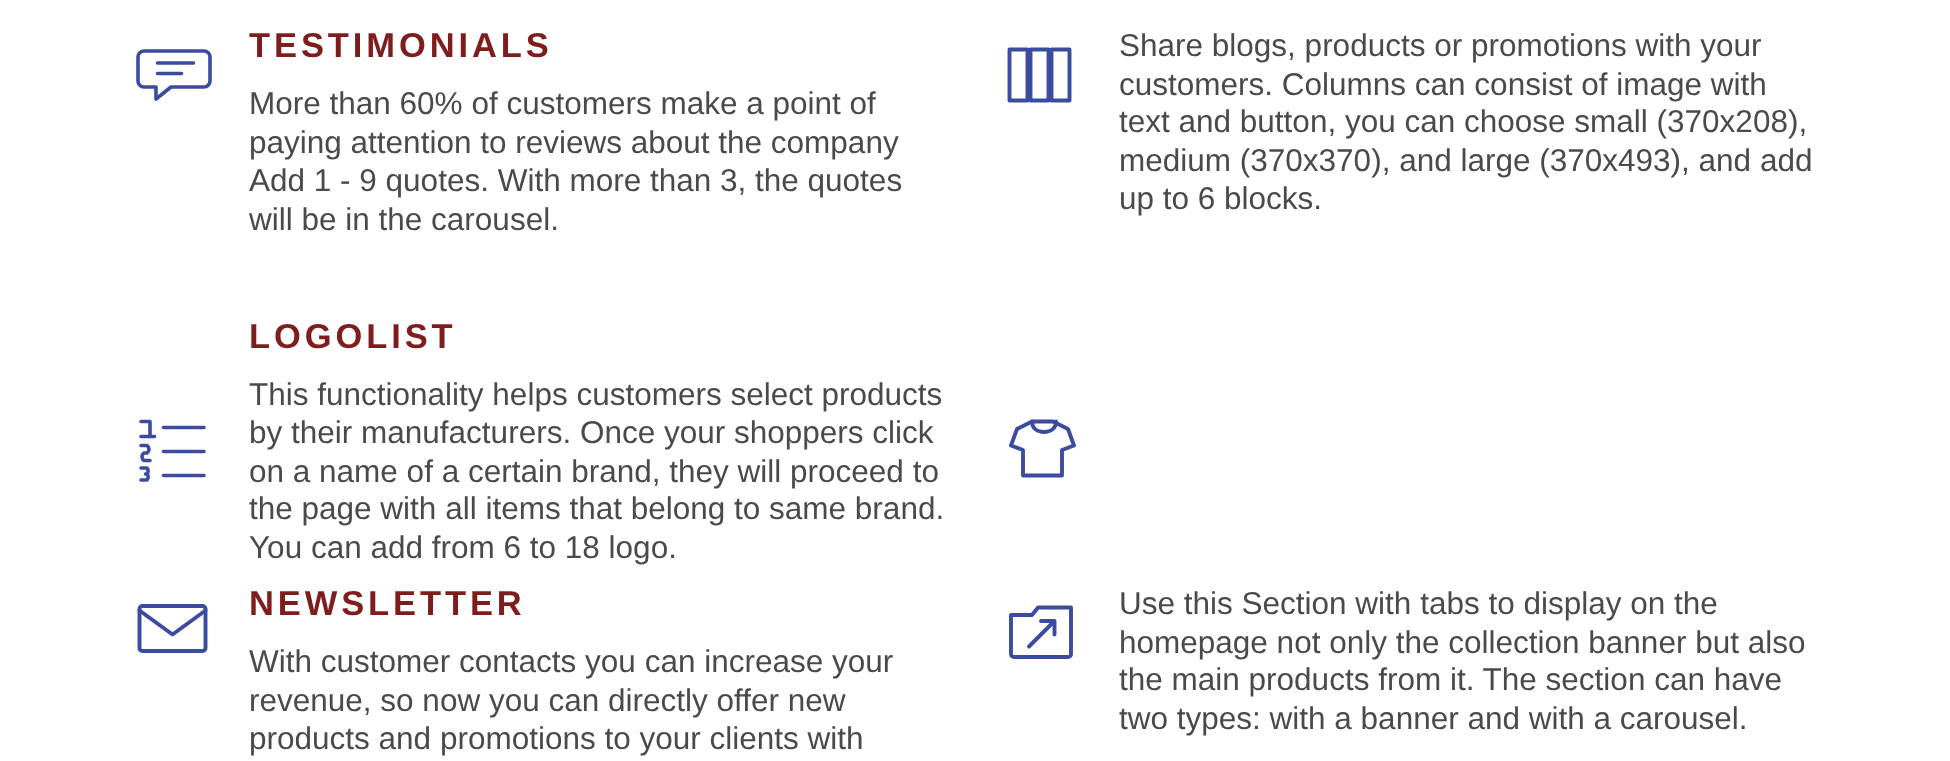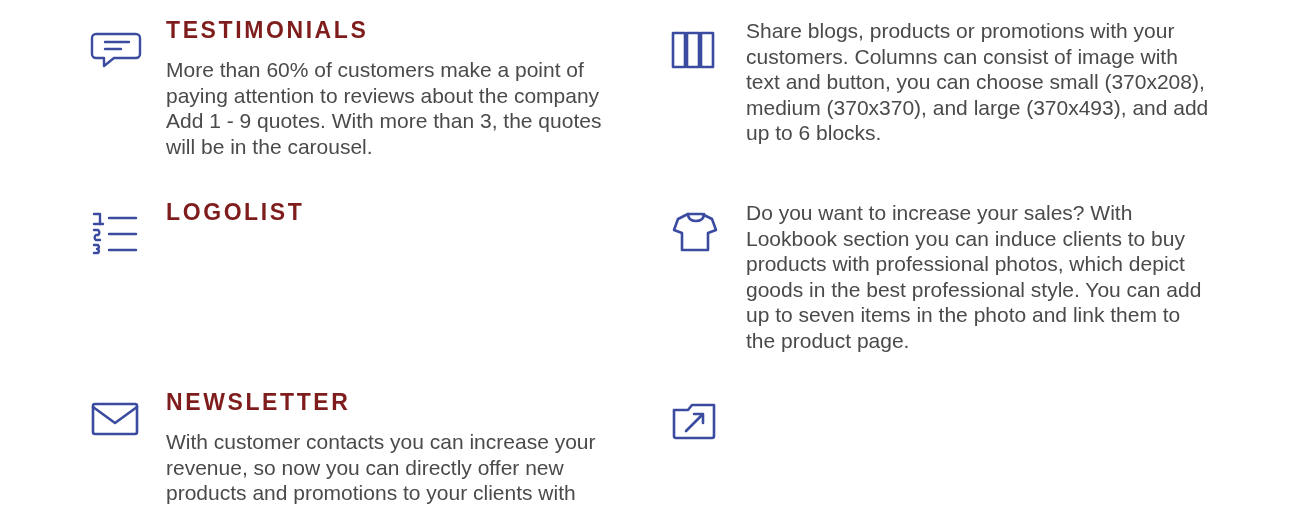--- a/index.html
+++ b/index.html
@@ -52,21 +52,21 @@
     line-height: 1.1;
   }
   .feature-text {
     font-size: 21px;
     line-height: 25.5px;
     color: #4a4a4a;
     margin: 0;
     max-width: 470px;
   }
   .row-1 { height: 182px; }
-  .row-2 { height: 190px; }
+  .row-2 { height: 190px; align-items: center; }
   .row-3 { height: 140px; }
   .col-right .feature-text { max-width: 470px; }
 </style>
 </head>
 <body>
 
 <div class="grid">
 
   <div class="feature row-1 col-left">
     <div class="icon-wrap">
@@ -102,32 +102,32 @@
         <path d="M4 16 h9"></path>
         <path d="M19 10 h27"></path>
         <path d="M4 22 h4 a3 3 0 0 1 0 5 h-2 a3 3 0 0 0 0 5 h4"></path>
         <path d="M19 26 h27"></path>
         <path d="M4 37 h4 a3 3 0 0 1 0 4 h-1 h1 a3 3 0 0 1 0 4 h-4"></path>
         <path d="M19 42 h27"></path>
       </svg>
     </div>
     <div class="feature-body">
       <h2 class="feature-title">LOGOLIST</h2>
+      <p class="feature-text">This functionality helps customers select products by their manufacturers. Once your shoppers click on a name of a certain brand, they will proceed to the page with all items that belong to same brand. You can add from 6 to 18 logo.</p>
     </div>
   </div>
 
   <div class="feature row-2 col-right">
     <div class="icon-wrap">
       <svg width="52" height="48" viewBox="0 0 52 48" fill="none" stroke="#3b4ba0" stroke-width="2.6" stroke-linecap="round" stroke-linejoin="round">
         <path d="M18 6 L8 11 L4 22 L12 25 L12 42 h26 V25 l8 -3 l-4 -11 l-10 -5 z"></path>
         <path d="M18 6 c0 5 4 7 8 7 s8 -2 8 -7"></path>
       </svg>
     </div>
     <div class="feature-body">
-      <p class="feature-text">Do you want to increase your sales? With Lookbook section you can induce clients to buy products with professional photos, which depict goods in the best professional style. You can add up to seven items in the photo and link them to the product page.</p>
     </div>
   </div>
 
   <div class="feature row-3 col-left">
     <div class="icon-wrap">
       <svg width="54" height="42" viewBox="0 0 54 42" fill="none" stroke="#3b4ba0" stroke-width="2.6" stroke-linecap="round" stroke-linejoin="round">
         <rect x="3" y="6" width="44" height="30" rx="2"></rect>
         <path d="M3 9 L25 25 L47 9"></path>
       </svg>
     </div>
@@ -139,16 +139,17 @@
 
   <div class="feature row-3 col-right">
     <div class="icon-wrap">
       <svg width="52" height="46" viewBox="0 0 52 46" fill="none" stroke="#3b4ba0" stroke-width="2.6" stroke-linecap="round" stroke-linejoin="round">
         <path d="M4 12 h14 l4 -5 h22 v31 a2 2 0 0 1 -2 2 h-36 a2 2 0 0 1 -2 -2 z"></path>
         <path d="M16 33 L32 17"></path>
         <path d="M24 16 h9 v9"></path>
       </svg>
     </div>
     <div class="feature-body">
+      <p class="feature-text">Use this Section with tabs to display on the homepage not only the collection banner but also the main products from it. The section can have two types: with a banner and with a carousel.</p>
     </div>
   </div>
 
 </div>
 
 </body></html>

